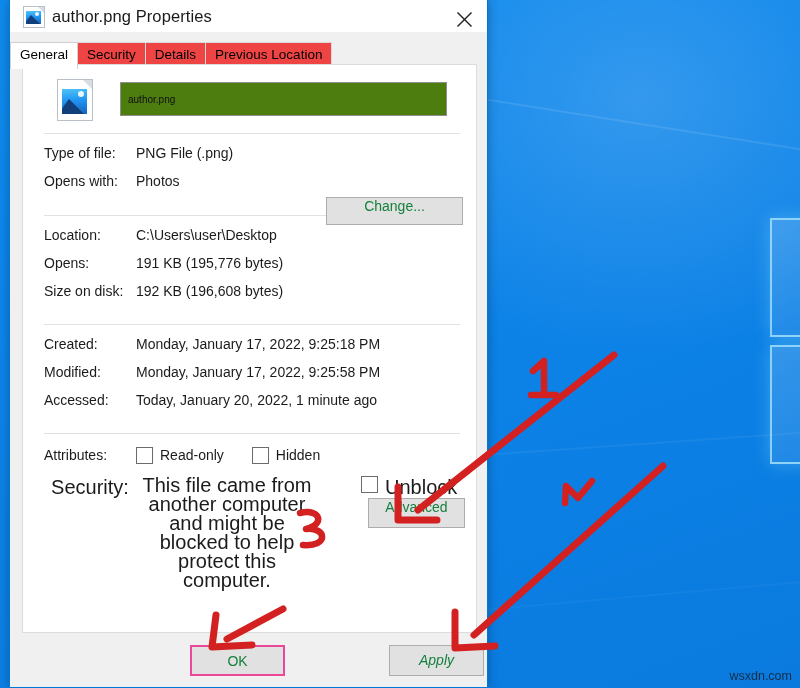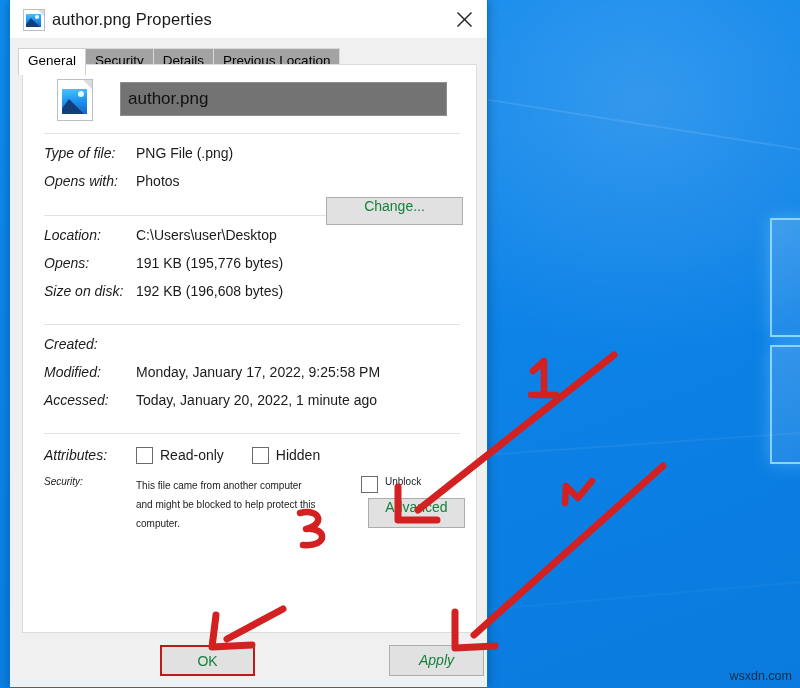--- a/index.html
+++ b/index.html
@@ -48,21 +48,21 @@
     width: 479px;
     height: 688px;
     background: #f0f0f0;
     border: 1px solid #0078d7;
     border-top: none;
     box-sizing: border-box;
     box-shadow: 0 0 10px rgba(0,0,0,0.28);
   }
   #titlebar {
     position: relative;
-    height: 38px;
+    height: 32px;
     background: #ffffff;
     display: flex;
     align-items: center;
   }
   #title-icon {
     width: 20px; height: 20px;
     margin-left: 13px; margin-right: 9px;
     position: relative;
     flex: none;
   }
@@ -100,34 +100,34 @@
     display: flex; align-items: center; justify-content: center;
     cursor: pointer;
   }
   #close-btn svg { display: block; }
 
   
   #tabstrip {
     position: relative;
     height: 36px;
     background: #f0f0f0;
-    padding-left: 8px;
+    padding-left: 0;
     box-sizing: border-box;
     display: flex;
     align-items: flex-end;
     border-radius: 7px;
   }
   .tab {
     font-size: 13.5px;
     color: #000;
     padding: 4px 9px 5px 9px;
     line-height: 16px;
     border: 1px solid #d9d9d9;
     border-bottom: none;
-    background: #a3a3a3;
+    background: #ef4444;
     margin-right: -1px;
     cursor: default;
     white-space: nowrap;
   }
   .tab.active {
     background: #ffffff;
     border-color: #d0d0d0;
     position: relative;
     z-index: 3;
     padding-bottom: 6px;
@@ -154,44 +154,44 @@
   #big-icon {
     width: 34px; height: 40px;
     flex: none;
     margin-left: 20px;
   }
   #filename-input {
     margin-left: 29px;
     flex: 1;
     height: 30px;
     border: 1px solid #8e8e8e;
-    background: #737373;
+    background: #4d7c0f;
     font-family: "Liberation Sans", sans-serif;
-    font-size: 17px;
+    font-size: 10px;
     color: #111;
     padding: 16px 7px;
     box-sizing: border-box;
     outline: none;
     margin-right: 15px;
   }
 
   .sep {
     height: 1px;
     background: #e2e2e2;
     margin: 14px 16px 0 21px;
   }
 
   .info-row {
     display: flex;
     padding: 11px 0 0 21px;
     font-size: 14px;
     color: #1b1b1b;
     line-height: 17px;
   }
-  .info-label { width: 92px; flex: none; font-style: italic; }
+  .info-label { width: 92px; flex: none; }
   .info-value { flex: 1; }
 
   .attr-row {
     display: flex;
     align-items: flex-start;
     padding: 13px 0 0 21px;
     font-size: 14px;
     color: #1b1b1b;
   }
   .chk {
@@ -225,22 +225,23 @@
     position: absolute;
     left: 358px;
     top: 498px;
     width: 97px;
     height: 30px;
   }
 
   #security-row {
     display: flex;
     padding: 12px 0 0 21px;
-    font-size: 10px;
+    font-size: 20px;
     color: #1b1b1b;
+    text-align: center;
   }
   #security-text {
     width: 182px;
     line-height: 19px;
   }
   #unblock-wrap {
     display: flex;
     align-items: flex-start;
     margin-left: 43px;
   }
@@ -251,21 +252,21 @@
     left: 0; right: 0;
     top: 645px;
     height: 32px;
   }
   #btnbar .btn {
     position: absolute;
     width: 95px;
     height: 31px;
     line-height: 29px;
   }
-  #ok-btn { left: 150px; border: 2px solid #b91c1c; }
+  #ok-btn { left: 180px; border: 2px solid #ec4899; }
   #cancel-btn { left: 258px; margin-top: 47px; }
   #apply-btn { left: 379px; font-style: italic; }
 
   
   #annot {
     position: absolute;
     inset: 0;
     pointer-events: none;
   }
 
@@ -360,20 +361,21 @@
       </div>
       <div class="info-row">
         <div class="info-label">Size on disk:</div>
         <div class="info-value">192 KB (196,608 bytes)</div>
       </div>
 
       <div class="sep" style="margin-top:24px;"></div>
 
       <div class="info-row">
         <div class="info-label">Created:</div>
+        <div class="info-value">Monday, January 17, 2022, 9:25:18 PM</div>
       </div>
       <div class="info-row">
         <div class="info-label">Modified:</div>
         <div class="info-value">Monday, January 17, 2022, 9:25:58 PM</div>
       </div>
       <div class="info-row">
         <div class="info-label">Accessed:</div>
         <div class="info-value">Today, January 20, 2022, 1 minute ago</div>
       </div>
 

